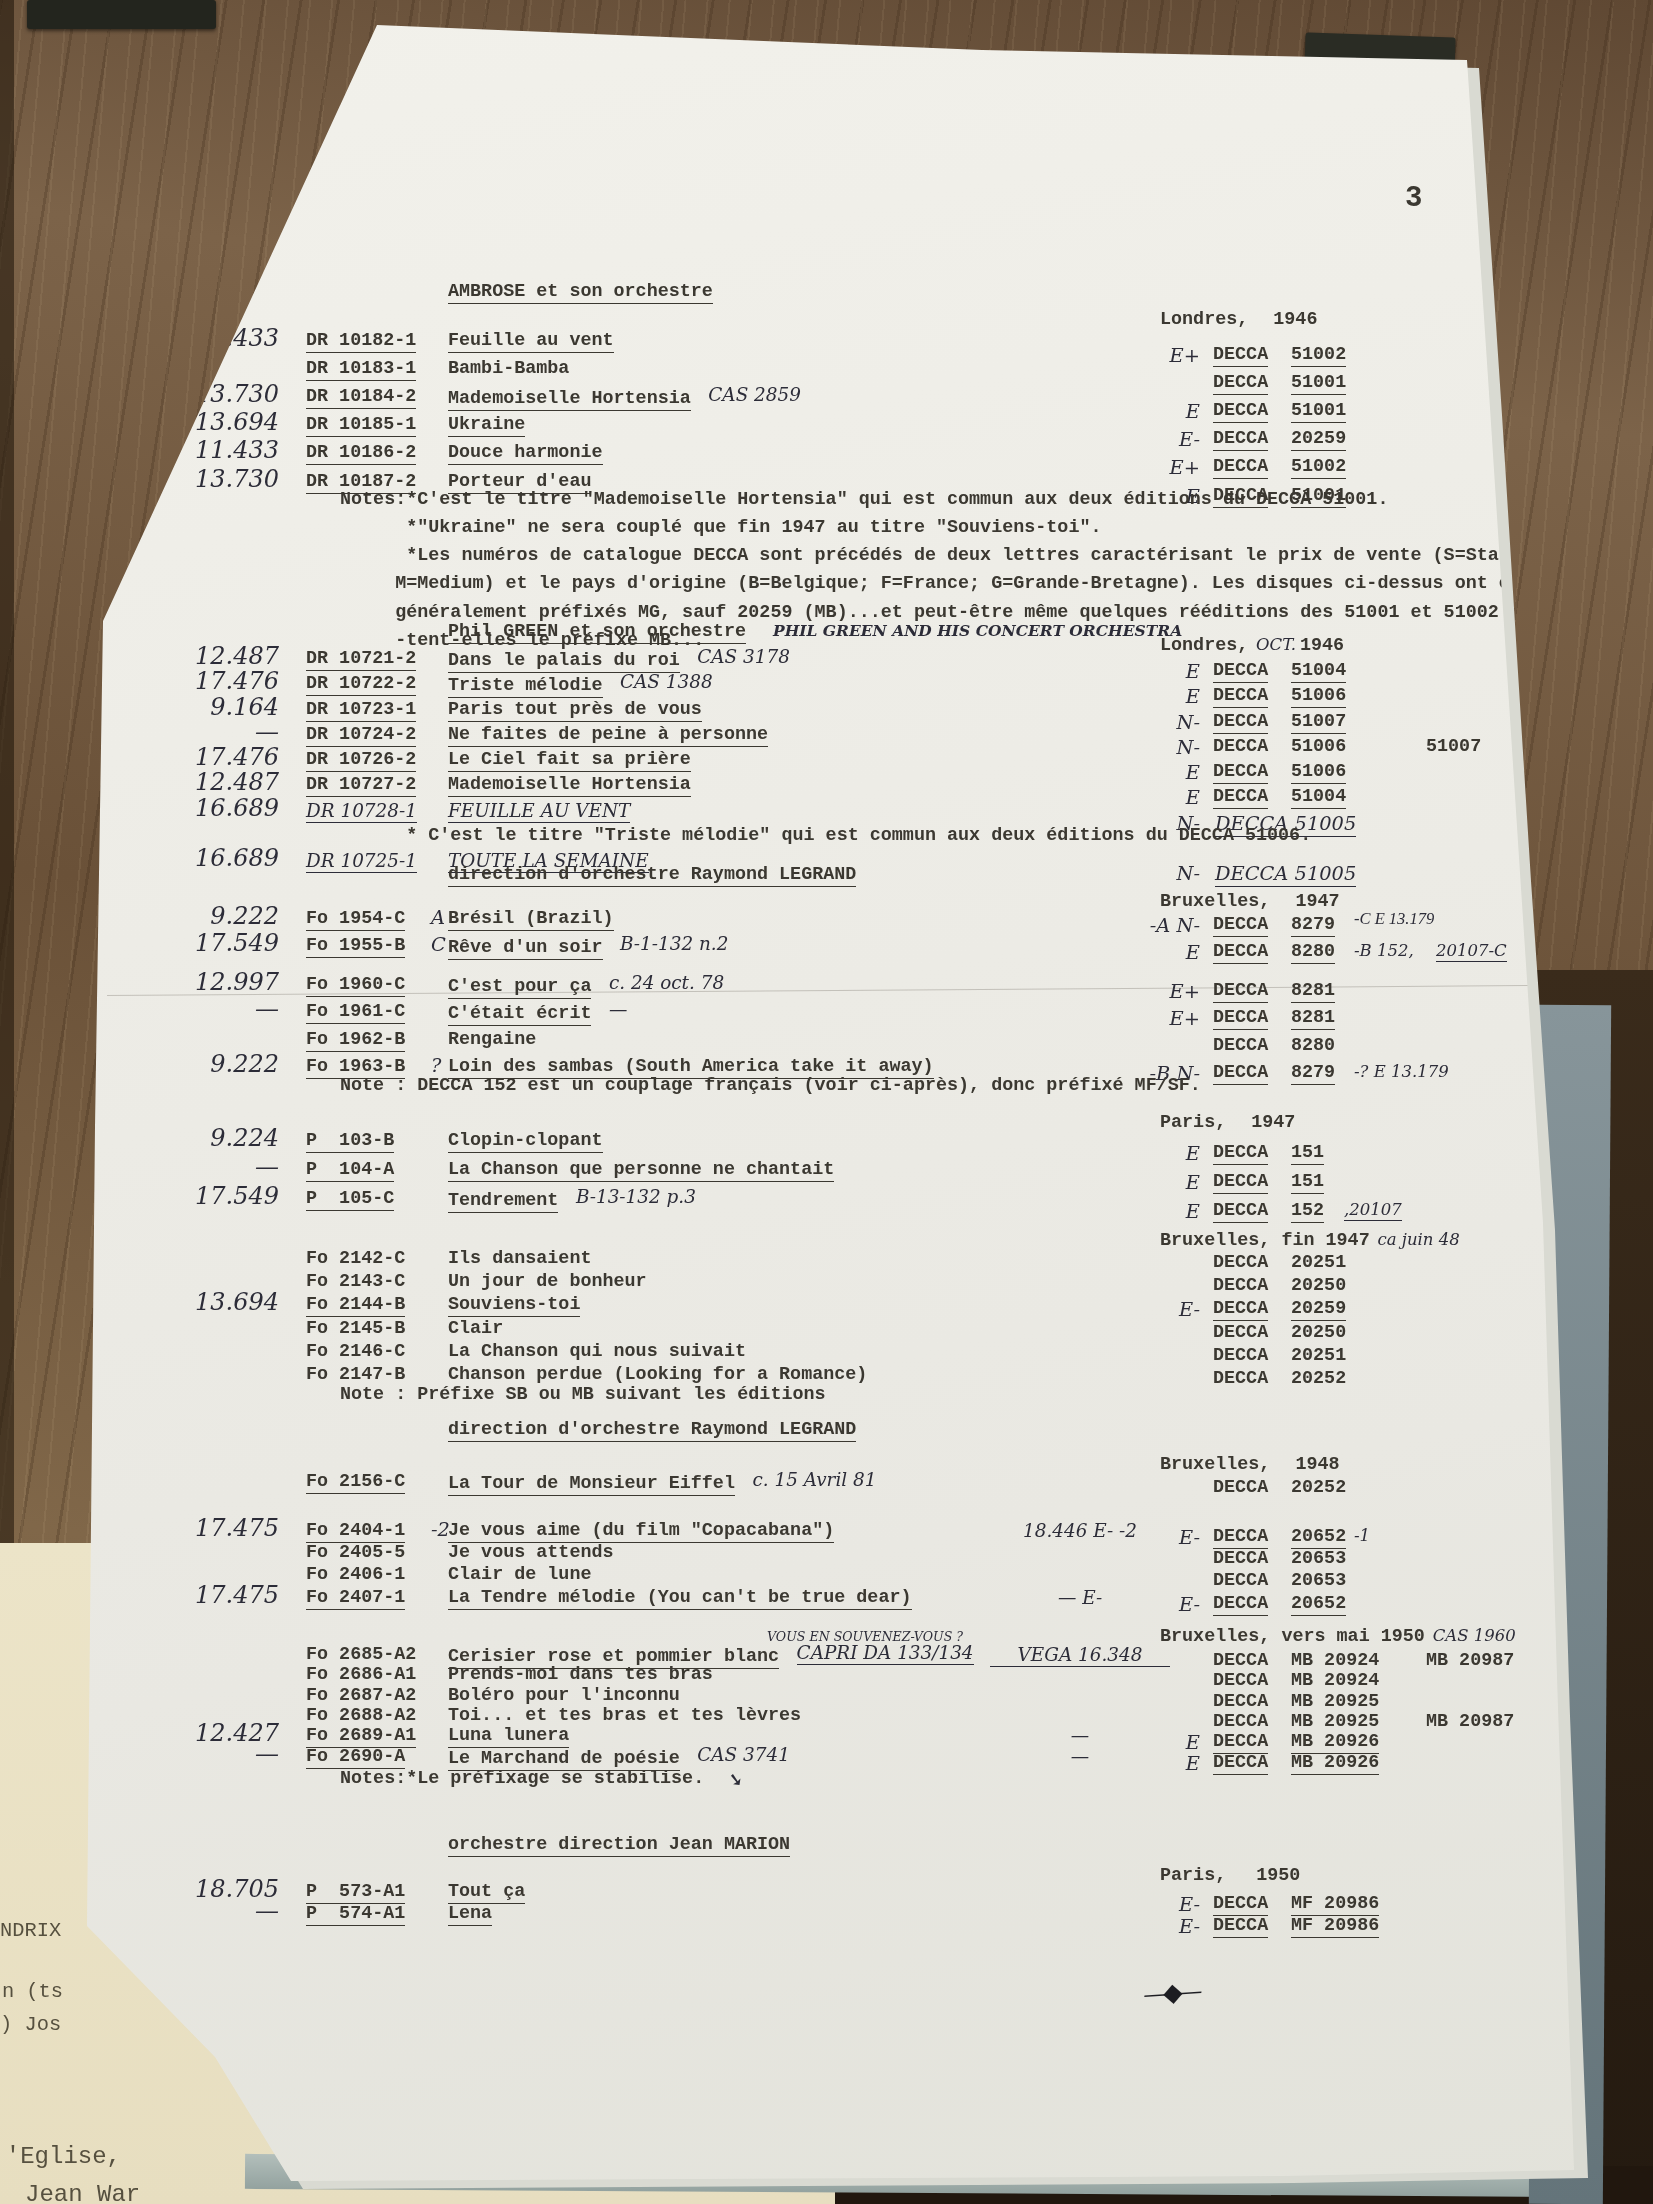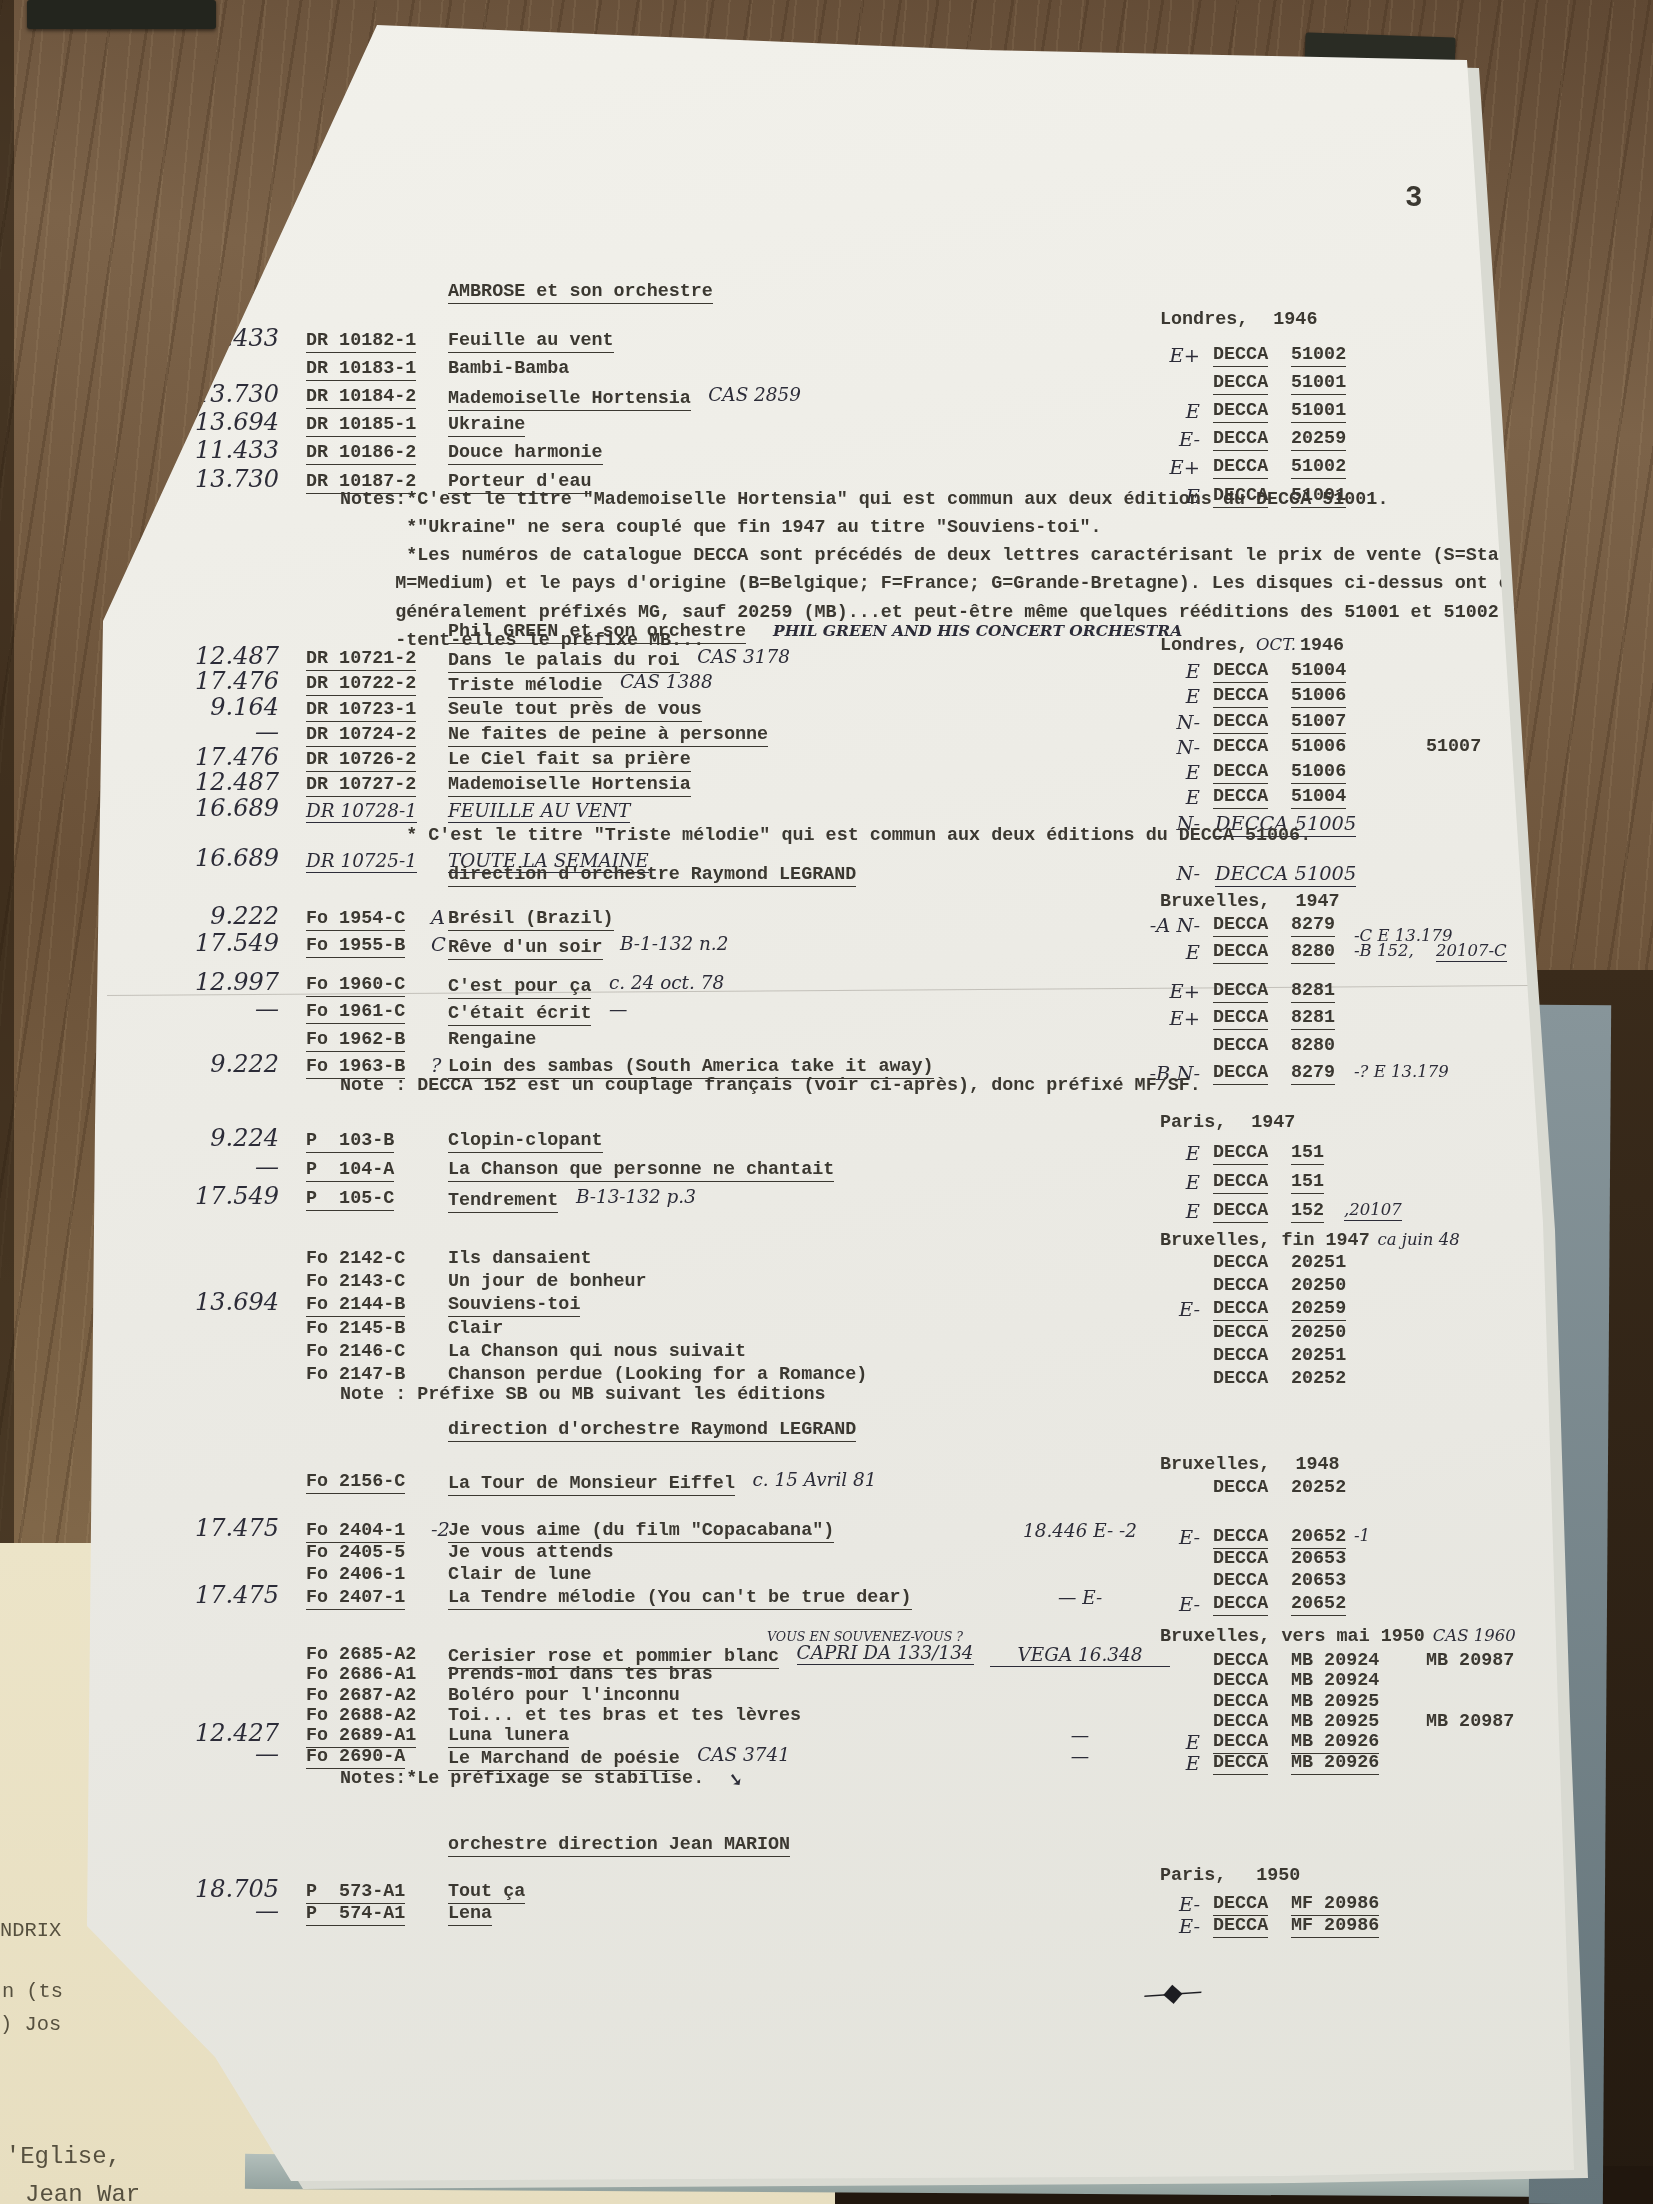--- a/index.html
+++ b/index.html
@@ -181,21 +181,21 @@
         <span class="hw hwn">17.476</span>
         <span class="typed mx u">DR 10722-2</span>
         <span class="ti"><span class="typed u">Triste mélodie</span><span class="hw thw">CAS 1388</span></span>
         <span class="hw gr" style="top: 11.6px;">E</span>
         <span class="typed dl u" style="top: 11.6px;">DECCA</span>
         <span class="typed cn u" style="top: 11.6px;">51006</span>
       </div>
       <div class="line" style="top: 699px;">
         <span class="hw hwn">9.164</span>
         <span class="typed mx u">DR 10723-1</span>
-        <span class="ti"><span class="typed u">Seule tout près de vous</span></span>
+        <span class="ti"><span class="typed u">Paris tout près de vous</span></span>
         <span class="hw gr" style="top: 11.6px;">N-</span>
         <span class="typed dl u" style="top: 11.6px;">DECCA</span>
         <span class="typed cn u" style="top: 11.6px;">51007</span>
       </div>
       <div class="line" style="top: 724px;">
         <span class="hw hwn">—</span>
         <span class="typed mx u">DR 10724-2</span>
         <span class="ti"><span class="typed u">Ne faites de peine à personne</span></span>
         <span class="hw gr" style="top: 11.6px;">N-</span>
         <span class="typed dl" style="top: 11.6px;">DECCA</span>
@@ -243,21 +243,21 @@
         <span class="typed yr" style="margin-left: 25px;">1947</span>
       </div>
       <div class="line" style="top: 908px;">
         <span class="hw hwn">9.222</span>
         <span class="typed mx u">Fo 1954-C</span>
         <span class="hw hwl">A</span>
         <span class="ti"><span class="typed u">Brésil (Brazil)</span></span>
         <span class="hw gr" style="top: 5.8px;">-A N-</span>
         <span class="typed dl u" style="top: 5.8px;">DECCA</span>
         <span class="typed cn u" style="top: 5.8px;">8279</span>
-        <span class="hw aft" style="top: 18px;">-C E 13.179</span>
+        <span class="hw aft" style="top: 1px; font-family: Liberation Serif, serif;">-C E 13.179</span>
       </div>
       <div class="line" style="top: 935px;">
         <span class="hw hwn">17.549</span>
         <span class="typed mx u">Fo 1955-B</span>
         <span class="hw hwl">C</span>
         <span class="ti"><span class="typed u">Rêve d'un soir</span><span class="hw thw">B-1-132 n.2</span></span>
         <span class="hw gr" style="top: 5.8px;">E</span>
         <span class="typed dl u" style="top: 5.8px;">DECCA</span>
         <span class="typed cn u" style="top: 5.8px;">8280</span>
         <span class="hw aft" style="top: 5.8px;">-B 152,</span>

